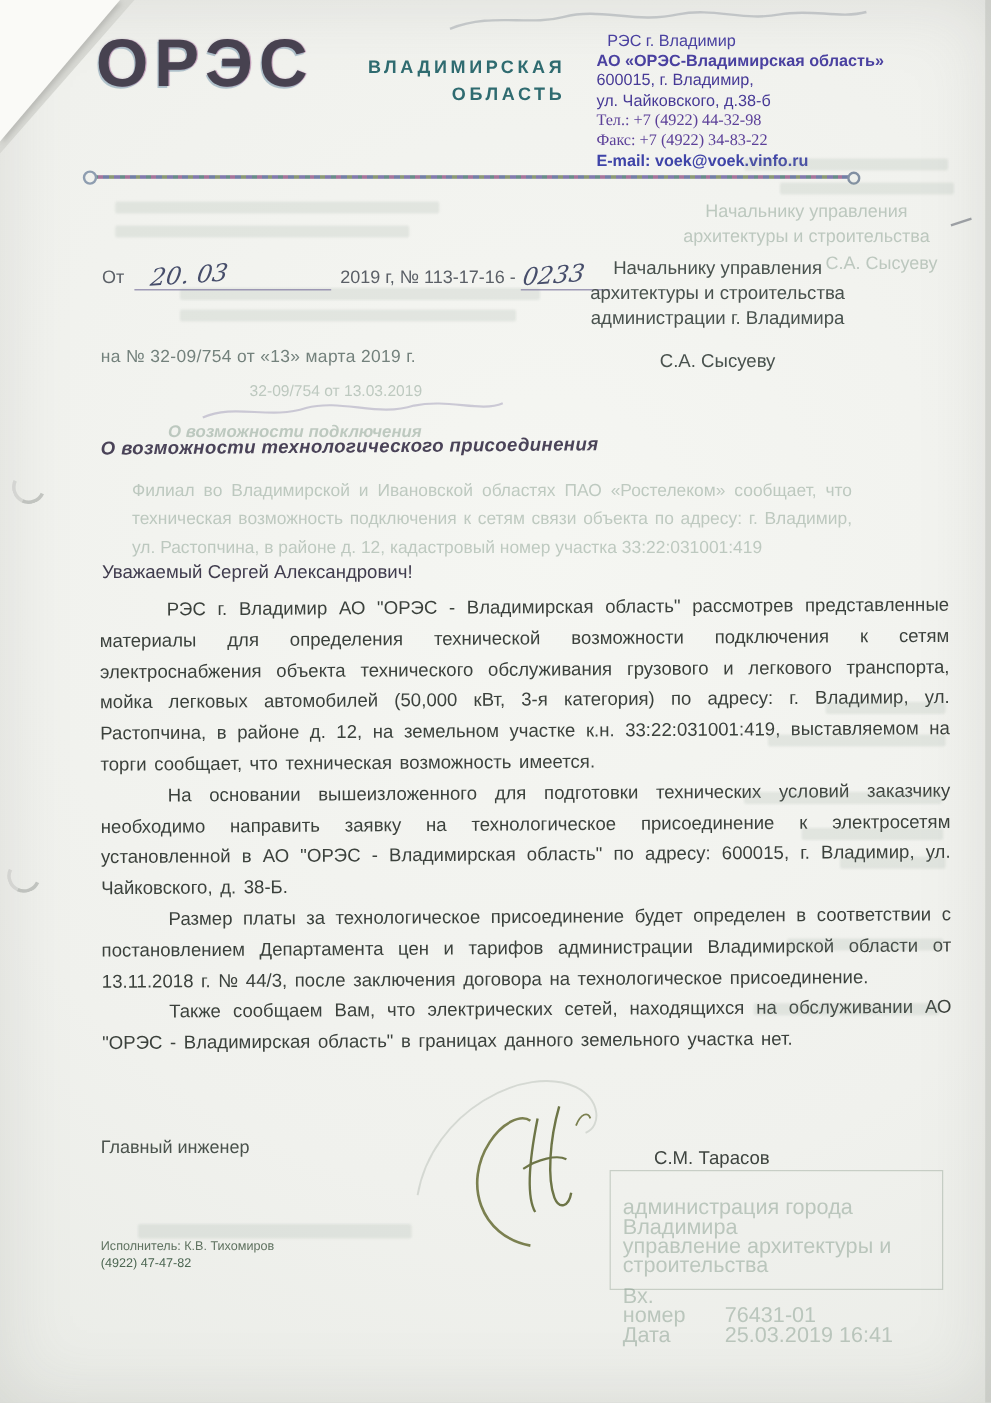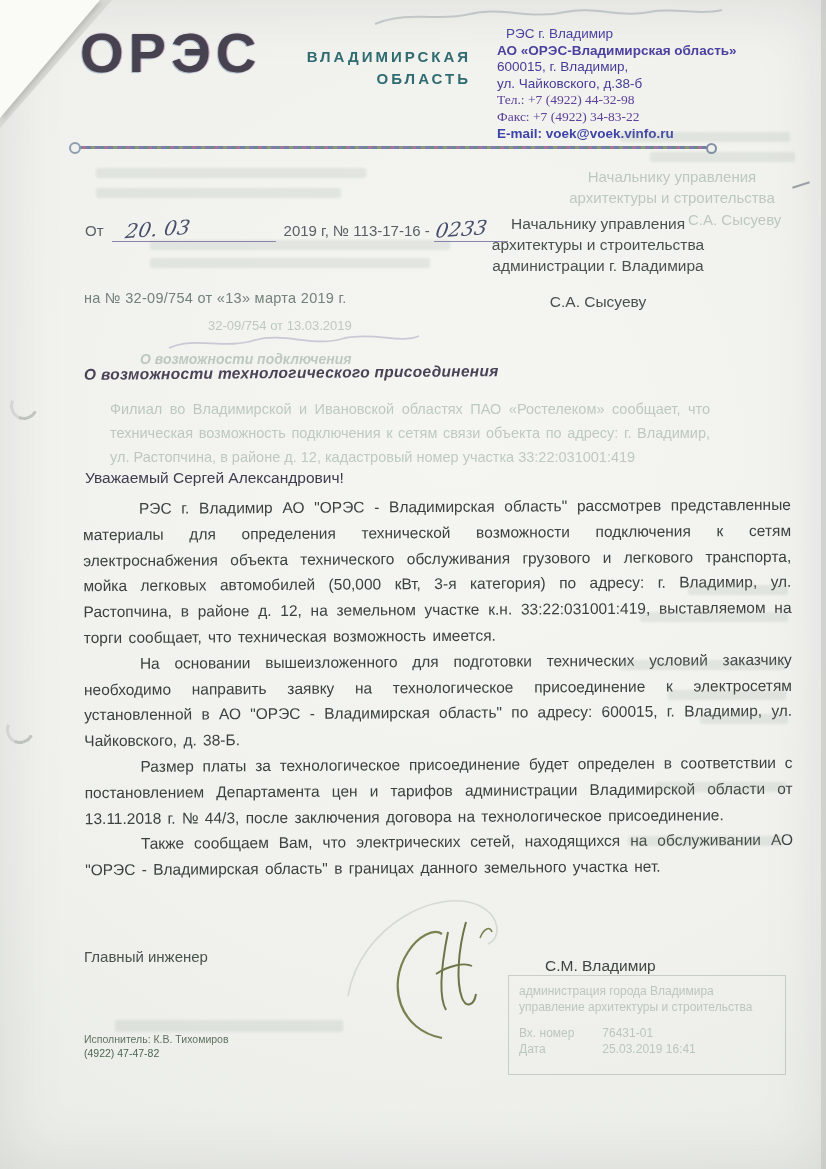--- a/index.html
+++ b/index.html
@@ -56,21 +56,21 @@
   .executor .ph{color:#4c6652;}
   
   .ghost{color:rgba(115,140,125,.42);filter:blur(.6px);}
   .ghost-bar{background:rgba(135,155,140,.16);filter:blur(1px);height:10px;border-radius:2px;}
   .ghost-recipient{left:540px;top:166px;width:264px;text-align:center;font-size:15px;line-height:21px;}
   .ghost-name{left:688px;top:211px;font-size:15px;}
   .ghost-reply{left:208px;top:318px;font-size:13px;}
   .ghost-subject{left:140px;top:351px;font-size:14px;font-style:italic;font-weight:bold;}
   .ghost-para{left:110px;top:397px;width:600px;font-size:14.5px;line-height:24px;text-align:justify;}
   .ghost-stamp{left:508px;top:975px;width:278px;height:100px;border:1.5px solid rgba(150,165,150,.45);
-               font-size:12px;line-height:16px;padding:7px 10px;box-sizing:border-box;}
+               font-size:18px;line-height:16px;padding:22px 10px;box-sizing:border-box;}
   .ghost-stamp .rows{margin-top:10px;}
   .ghost-stamp .row span{display:inline-block;}
   .ghost-stamp .lab{width:80px;}
   
   .crescent{width:22px;height:22px;border-radius:50%;border:3px solid transparent;
             border-bottom-color:rgba(140,145,140,.45);border-left-color:rgba(150,155,150,.25);transform:rotate(-20deg);}
   .edge-right{right:0;top:0;width:5px;height:1169px;background:rgba(170,172,166,.35);}
   .pen-dash{left:792px;top:184px;width:18px;height:2px;background:rgba(90,95,105,.55);transform:rotate(-18deg);}
 </style>
 </head>
@@ -164,21 +164,21 @@
 
   <div class="abs sig-title">Главный инженер</div>
   <svg class="abs" style="left:330px;top:878px;" width="230" height="172">
     <path d="M18,118 C30,48 108,8 150,28 C170,38 172,60 158,66" fill="none" stroke="rgba(150,158,150,.30)" stroke-width="1.6"></path>
     <path d="M112,160 C70,152 56,108 78,74 C88,58 104,50 112,56" fill="none" stroke="#7b8050" stroke-width="2.2"></path>
     <path d="M118,54 C112,84 108,118 116,132" fill="none" stroke="#6d7547" stroke-width="2"></path>
     <path d="M106,96 C118,88 134,84 142,88" fill="none" stroke="#6d7547" stroke-width="1.8"></path>
     <path d="M136,44 C128,72 126,104 132,120 C136,130 144,128 146,116" fill="none" stroke="#6d7547" stroke-width="2"></path>
     <path d="M150,60 C154,50 160,48 162,54" fill="none" stroke="#7b8050" stroke-width="1.5"></path>
   </svg>
-  <div class="abs sig-name">С.М. Владимир</div>
+  <div class="abs sig-name">С.М. Тарасов</div>
 
   <div class="abs ghost ghost-stamp">
     <div>администрация города Владимира</div>
     <div>управление архитектуры и строительства</div>
     <div class="rows">
       <div class="row">
         <span class="lab">Вх. номер</span>
         <span>76431-01</span>
       </div>
       <div class="row">

